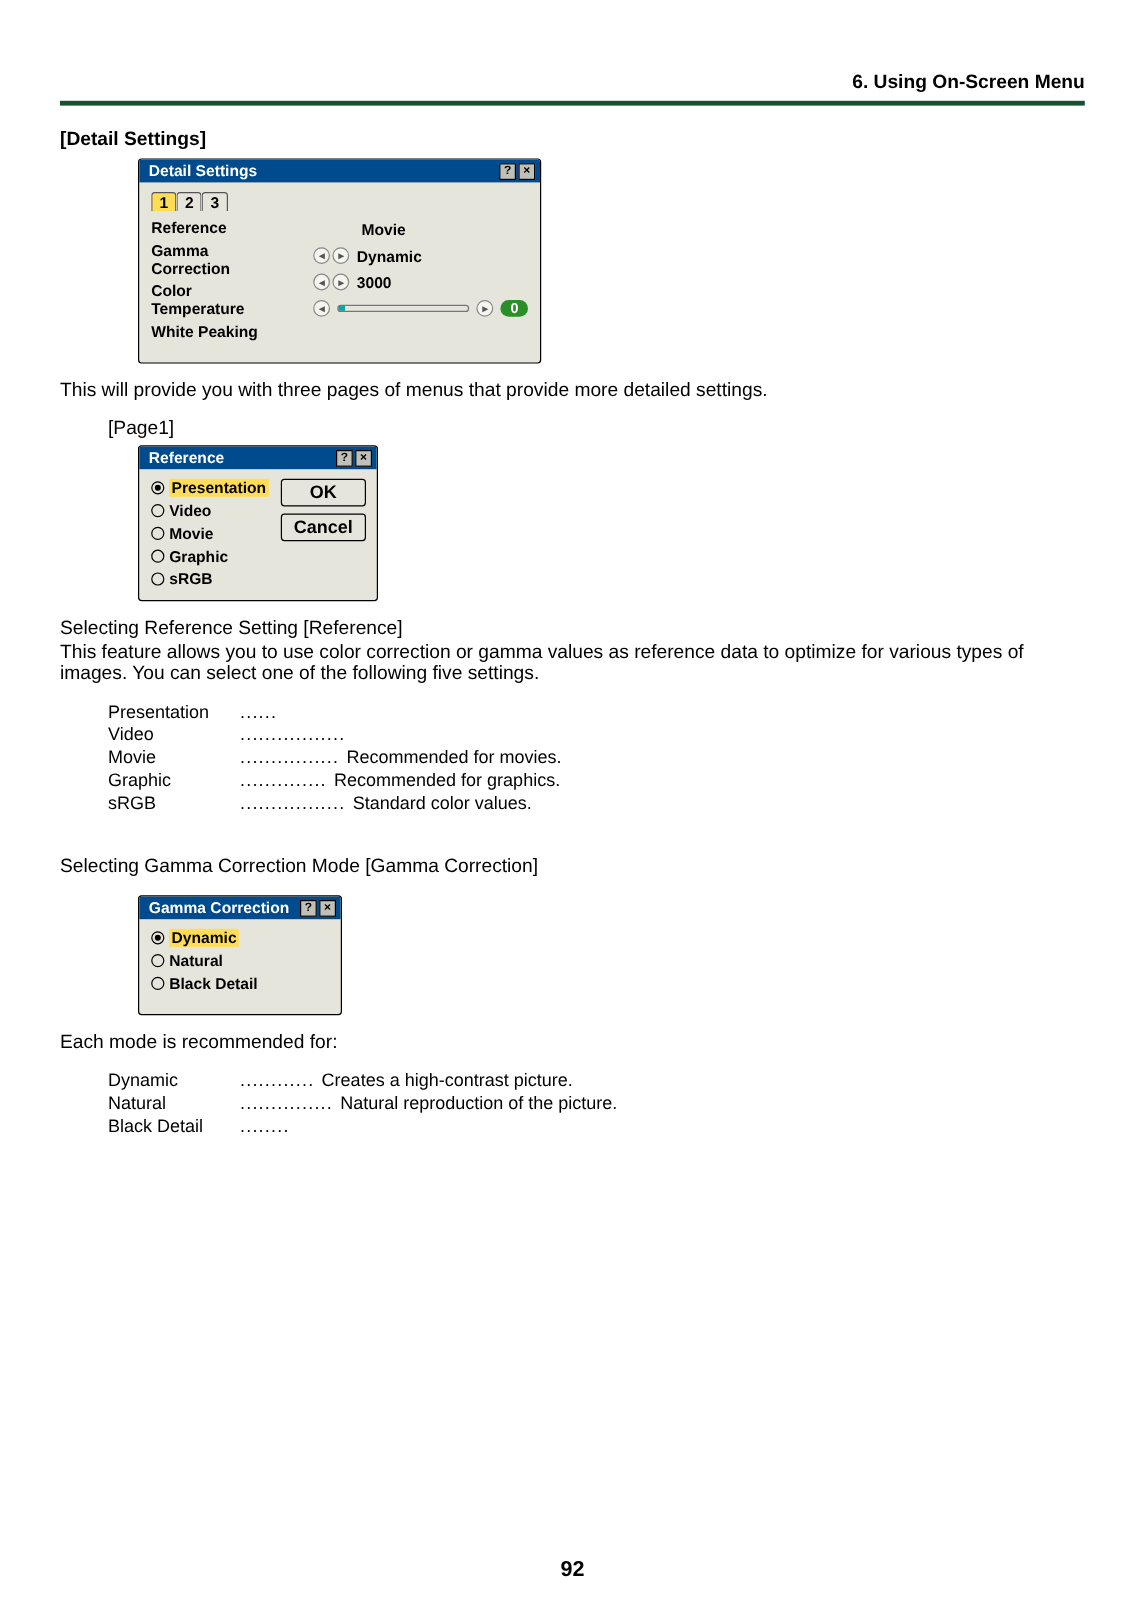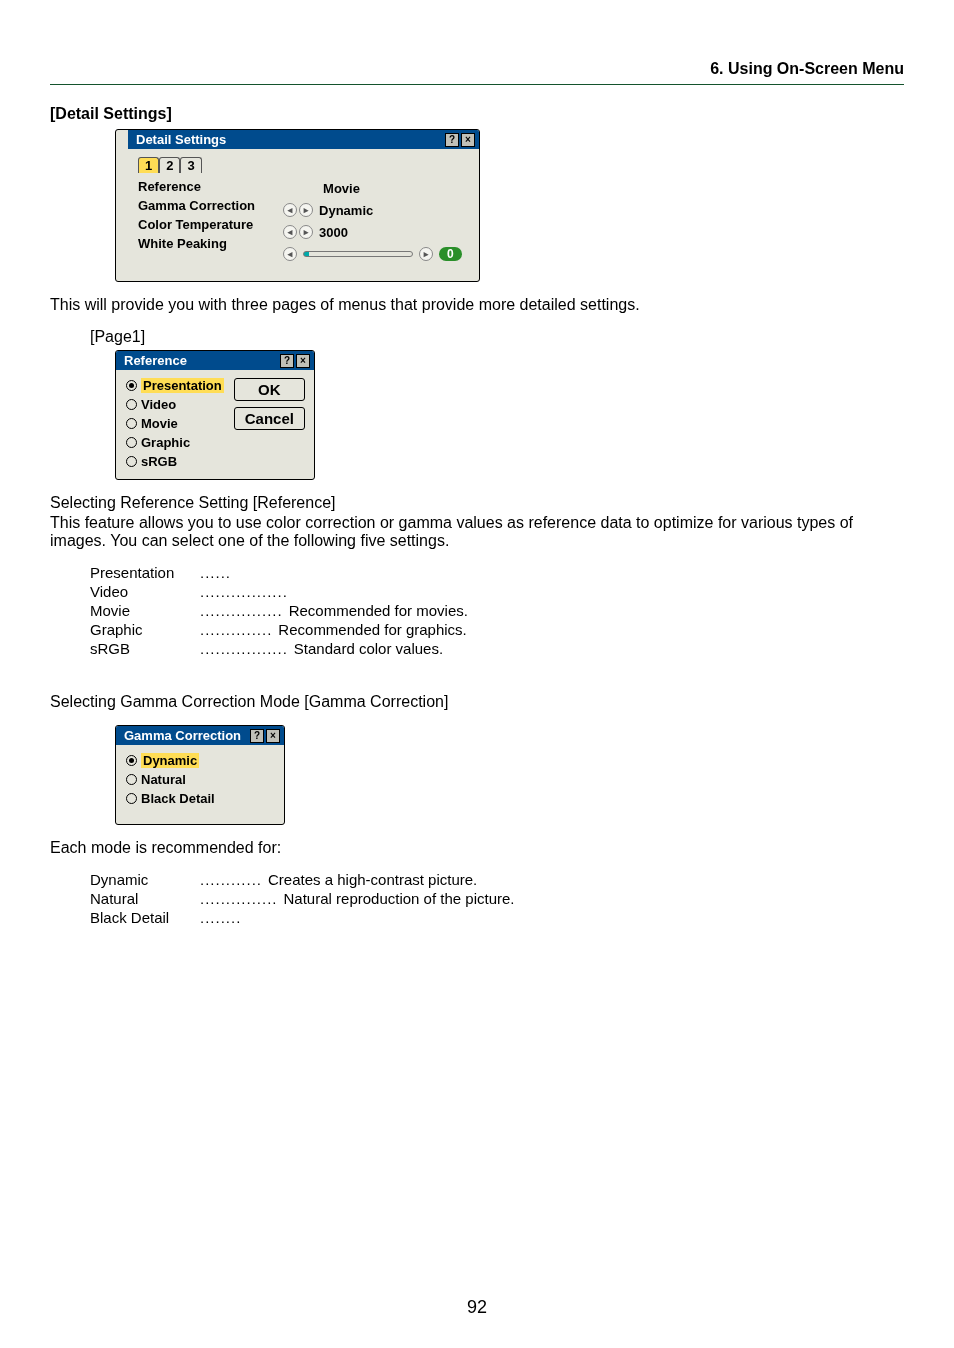--- a/index.html
+++ b/index.html
@@ -11,21 +11,21 @@
     font-size: 15px;
     color: #000;
     background: #fff;
     position: relative;
     min-height: 1348px;
   }
   .chapter-header {
     text-align: right;
     font-weight: bold;
     font-size: 16px;
-    border-bottom: 1px solid #14532d;
+    border-bottom: 4px solid #14532d;
     padding-bottom: 6px;
     margin-bottom: 20px;
   }
   .section-title {
     font-weight: bold;
     font-size: 16px;
     margin-bottom: 6px;
   }
   .indent1 { margin-left: 65px; }
   .indent2 { margin-left: 40px; }
@@ -108,32 +108,32 @@
   
   p.body { margin: 14px 0; font-size: 16px; }
   .def-list { margin-left:40px; font-size:15px; }
   .def-row { display:flex; margin:2px 0; }
   .def-term { width:110px; flex:none; }
   .def-dots { flex:none; letter-spacing:1px; }
   .def-desc { margin-left:6px; }
 
   .page-num {
     position:absolute; bottom:30px; left:0; right:0; text-align:center;
-    font-weight:normal; font-size:18px;
+    font-weight:bold; font-size:18px;
   }
 </style>
 </head>
 <body>
 
 <div class="chapter-header">6. Using On-Screen Menu</div>
 
 <div class="section-title">[Detail Settings]</div>
 
 <div class="indent1">
-  <div class="dlg" style="width:365px;padding-left:12px;">
+  <div class="dlg" style="width:336px;">
     <div class="dlg-titlebar">
       <span>Detail Settings</span>
       <span class="dlg-titlebar-btns">
         <span class="tbar-btn">?</span>
         <span class="tbar-btn">×</span>
       </span>
     </div>
     <div class="dlg-body">
       <div class="tabs">
         <span class="tab active">1</span>

